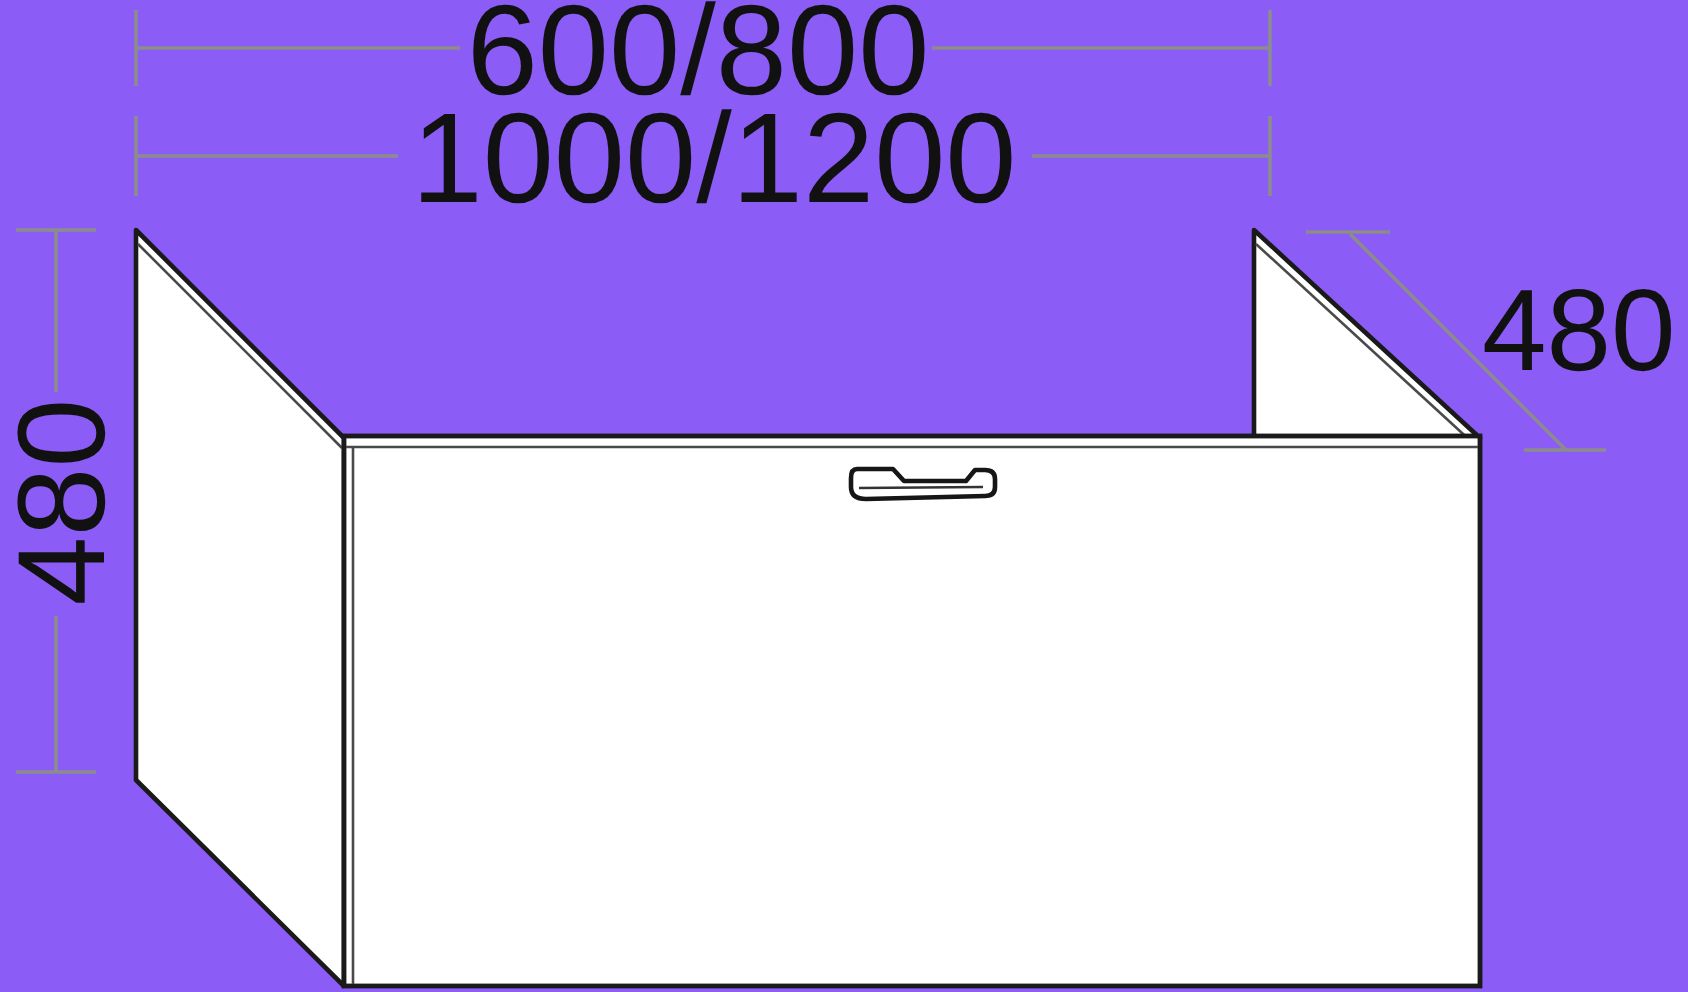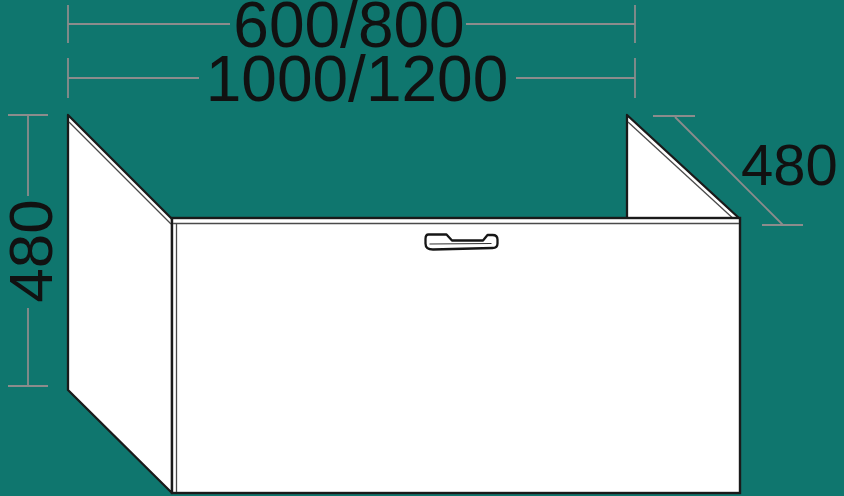--- a/index.html
+++ b/index.html
@@ -4,21 +4,21 @@
 <style>
   html, body {
     margin: 0;
     padding: 0;
     background: #ffffff;
   }
   .canvas {
     position: relative;
     width: 844px;
     height: 496px;
-    background: #0f766e;
+    background: #8b5cf6;
     overflow: hidden;
     font-family: "Liberation Sans", sans-serif;
   }
   svg text {
     font-family: "Liberation Sans", sans-serif;
     fill: #111111;
   }
   .dim-label-lg { font-size: 64px; }
   .dim-label-md { font-size: 62px; }
   .dim-label-sm { font-size: 58px; }

